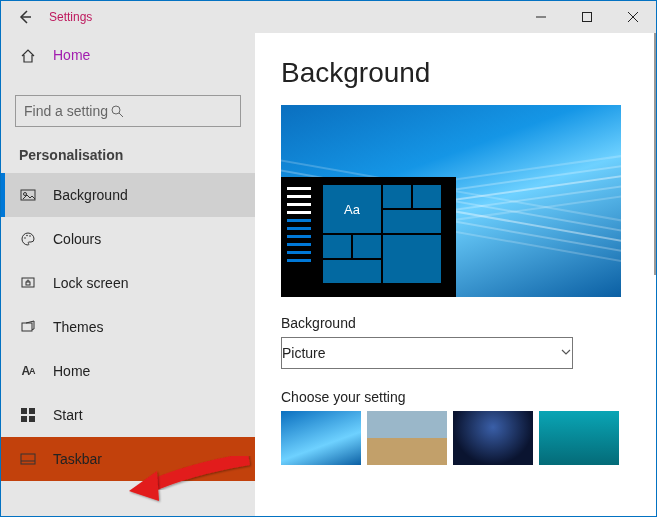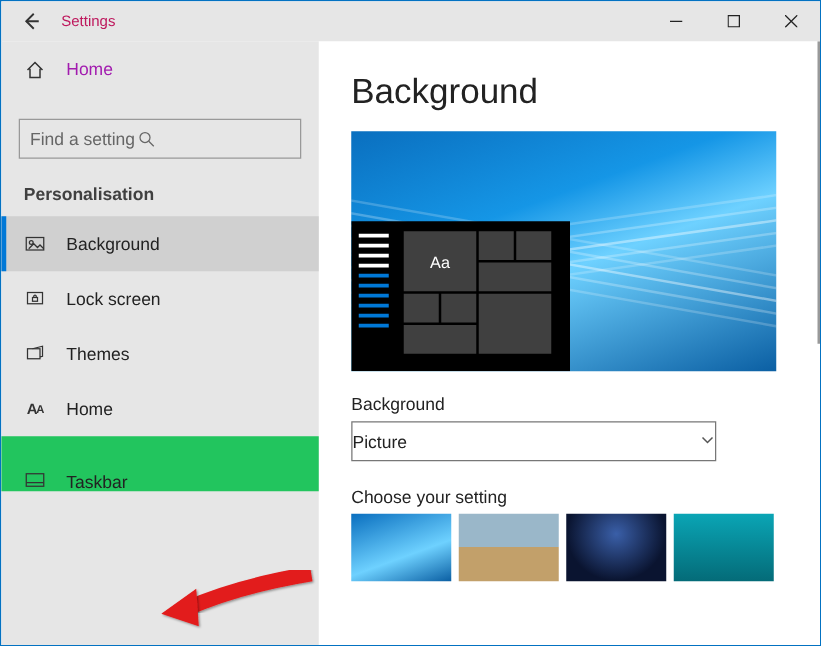--- a/index.html
+++ b/index.html
@@ -10,33 +10,33 @@
   .winctrls { position:absolute; right:0; top:0; display:flex; }
   .winctrls div { width:46px; height:32px; display:flex; align-items:center; justify-content:center; color:#222; }
   .body { display:flex; height: calc(100% - 32px); }
   .sidebar { width: 254px; background:#e6e6e6; padding-top: 14px; position:relative; }
   .home { display:flex; align-items:flex-start; height:40px; padding-left:18px; gap:16px; color:#a21caf; font-size:14px; }
   .search { margin: 8px 14px 12px 14px; height:32px; border:1px solid #999; background:#e6e6e6; display:flex; align-items:center; padding:0 8px; justify-content:flex-start; color:#666; font-size:14px; }
   .section { font-weight:600; font-size:14px; padding: 8px 18px 10px 18px; color:#404040; }
   .nav-item { display:flex; align-items:center; height:44px; padding-left:18px; gap:16px; font-size:14px; color:#222; position:relative; }
   .nav-item.selected { background:#d0d0d0; }
   .nav-item.selected::before { content:""; position:absolute; left:0; top:0; bottom:0; width:4px; background:#0078d7; }
-  .nav-item.hover { background:#22c55e;align-items:flex-end; }
+  .nav-item.hover { background:#c2410c; }
   .icon { width:18px; height:18px; display:flex; align-items:center; justify-content:center; color:#333; flex-shrink:0; }
   .main { flex:1; padding: 24px 0 0 26px; overflow:hidden; position:relative; }
   .main h1 { font-weight:400; font-size:28px; color:#222; margin-bottom:16px; }
   .preview { width: 340px; height: 192px; background: linear-gradient(160deg, #0a6fbf 0%, #1596e6 35%, #6ed1ff 55%, #0b5fa3 100%); position:relative; overflow:hidden; margin-bottom:18px; }
   .preview .rays::before, .preview .rays::after { content:""; position:absolute; width:600px; height:2px; background:rgba(255,255,255,0.4); top:90px; left:-100px; box-shadow: 0 10px 0 rgba(255,255,255,0.25), 0 -10px 0 rgba(255,255,255,0.25), 0 20px 0 rgba(255,255,255,0.2), 0 -20px 0 rgba(255,255,255,0.2); transform: rotate(-8deg);}
   .preview .rays::after { transform: rotate(10deg); top:110px;}
   .mockbar { position:absolute; left:0; bottom:0; width:175px; height:120px; background:#000; }
   .mockbar .lines { position:absolute; left:6px; top:10px; width:24px; }
   .mockbar .lines span { display:block; height:3px; background:#fff; margin-bottom:5px; }
   .mockbar .lines span:nth-child(n+5){ background:#0078d7; }
   .mocktiles { position:absolute; left:42px; top:8px; width:120px; height:100px; }
-  .tile { position:absolute; background:#404040; }
+  .tile { position:absolute; background:#0369a1; }
   .t1 { left:0; top:0; width:58px; height:48px; display:flex; align-items:center; justify-content:center; color:#fff; font-size:13px;}
   .t2 { left:60px; top:0; width:28px; height:23px;}
   .t3 { left:90px; top:0; width:28px; height:23px;}
   .t4 { left:60px; top:25px; width:58px; height:23px;}
   .t5 { left:0; top:50px; width:28px; height:23px;}
   .t6 { left:30px; top:50px; width:28px; height:23px;}
   .t7 { left:60px; top:50px; width:58px; height:48px;}
   .t8 { left:0; top:75px; width:58px; height:23px;}
   .label { font-size:14px; color:#222; margin-bottom:6px; }
   .combo { width:292px; height:32px; border:1px solid #777; display:flex; align-items:center; justify-content:space-between; padding:0 0; font-size:14px; color:#222; margin-bottom:20px; }
@@ -107,39 +107,61 @@
             <rect x="1" y="3" width="14" height="10" stroke="#333" fill="none"></rect>
             <circle cx="5" cy="7" r="1.5" stroke="#333" fill="none"></circle>
             <path d="M3 12 L7 8 L10 11 L12 9 L15 12" stroke="#333" fill="none"></path>
           </svg>
         </span>
       <span>Background</span>
     </div>
     <div class="nav-item">
       <span class="icon">
           <svg width="16" height="16" viewBox="0 0 16 16">
+            <path d="M8 2a6 6 0 1 0 0 12c1 0 1-1 .5-1.5S8 11 9 11h2a3 3 0 0 0 3-3 6 6 0 0 0-6-6z" stroke="#333" fill="none"></path>
+            <circle cx="5" cy="7" r="0.8" fill="#333"></circle>
+            <circle cx="7" cy="4.5" r="0.8" fill="#333"></circle>
+            <circle cx="10" cy="5" r="0.8" fill="#333"></circle>
+          </svg>
+        </span>
+      <span>Colours</span>
+    </div>
+    <div class="nav-item">
+      <span class="icon">
+          <svg width="16" height="16" viewBox="0 0 16 16">
             <rect x="2" y="3" width="12" height="9" stroke="#333" fill="none"></rect>
             <rect x="6" y="7" width="4" height="3" stroke="#333" fill="none"></rect>
             <path d="M7 7 V6 a1 1 0 0 1 2 0 V7" stroke="#333" fill="none"></path>
           </svg>
         </span>
       <span>Lock screen</span>
     </div>
     <div class="nav-item">
       <span class="icon">
           <svg width="16" height="16" viewBox="0 0 16 16">
             <rect x="2" y="4" width="10" height="8" stroke="#333" fill="none"></rect>
             <path d="M6 4 L14 2 L14 10 L12 10.5" stroke="#333" fill="none"></path>
           </svg>
         </span>
       <span>Themes</span>
     </div>
     <div class="nav-item">
       <span class="icon" style="font-size:12px;font-weight:600;letter-spacing:-1px;">A<span style="font-size:9px;">A</span></span>
       <span>Home</span>
+    </div>
+    <div class="nav-item">
+      <span class="icon">
+          <svg width="14" height="14" viewBox="0 0 14 14">
+            <rect x="0" y="0" width="6" height="6" fill="#333"></rect>
+            <rect x="8" y="0" width="6" height="6" fill="#333"></rect>
+            <rect x="0" y="8" width="6" height="6" fill="#333"></rect>
+            <rect x="8" y="8" width="6" height="6" fill="#333"></rect>
+          </svg>
+        </span>
+      <span>Start</span>
     </div>
     <div class="nav-item hover">
       <span class="icon">
           <svg width="16" height="12" viewBox="0 0 16 12">
             <rect x="1" y="1" width="14" height="10" stroke="#333" fill="none"></rect>
             <line x1="1" y1="8" x2="15" y2="8" stroke="#333"></line>
           </svg>
         </span>
       <span>Taskbar</span>
     </div>

